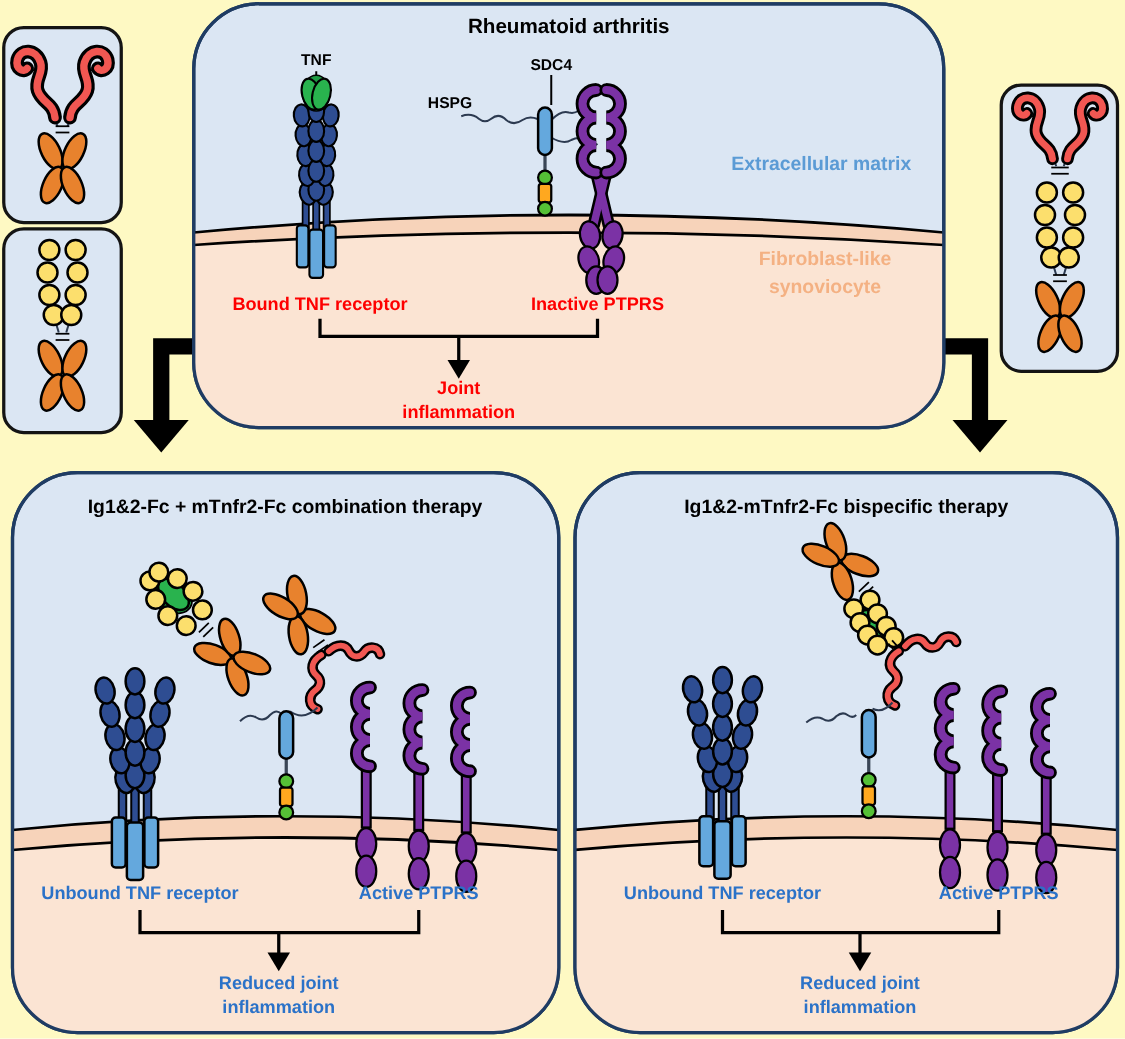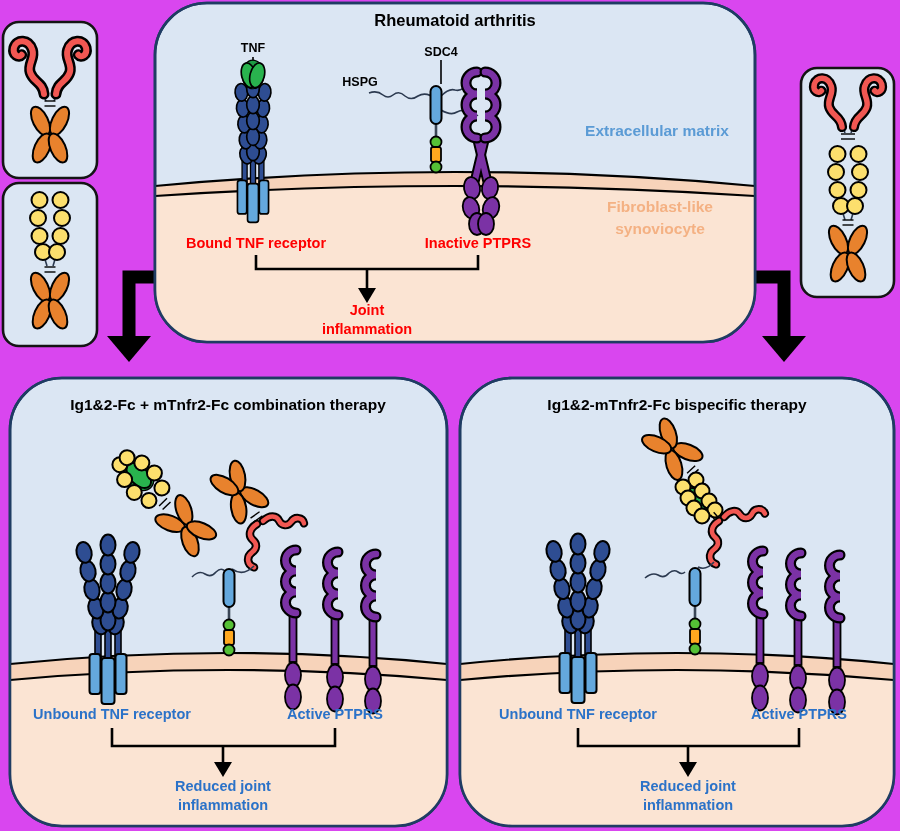--- a/index.html
+++ b/index.html
@@ -1,16 +1,16 @@
 <!DOCTYPE html>
 <html><head>
 <meta charset="utf-8">
 <style>
   html,body{margin:0;padding:0;background:#fff;}
-  .fig-wrap{width:900px;height:831px;position:relative;background:#d946ef;font-family:"Liberation Sans",sans-serif;}
+  .fig-wrap{width:900px;height:831px;position:relative;background:#fef9c3;font-family:"Liberation Sans",sans-serif;}
   svg{display:block;}
   
   .odark{fill:#2e4d92;stroke:#000;stroke-width:2;}
   .stemb{fill:#2e4d92;stroke:#000;stroke-width:1.6;}
   .tm{fill:#64a8dd;stroke:#000;stroke-width:2;}
   .grn{fill:#29b34e;stroke:#000;stroke-width:2;}
   .grni{fill:#1d9b43;stroke:#000;stroke-width:1.4;}
   .pu{fill:#7b32a5;stroke:#000;stroke-width:1.8;}
   .sqb{fill:none;stroke:#000;stroke-width:11;stroke-linecap:round;}
   .sqp{fill:none;stroke:#7b32a5;stroke-width:6.5;stroke-linecap:round;}

